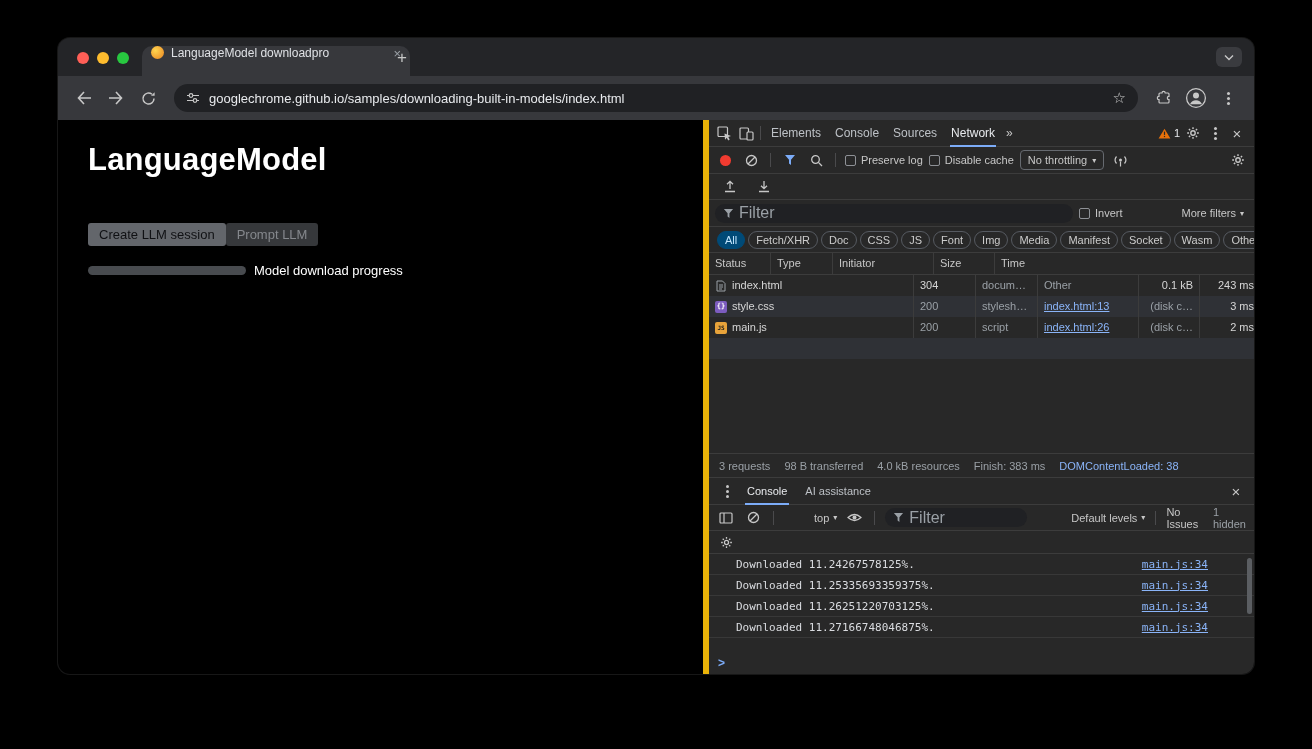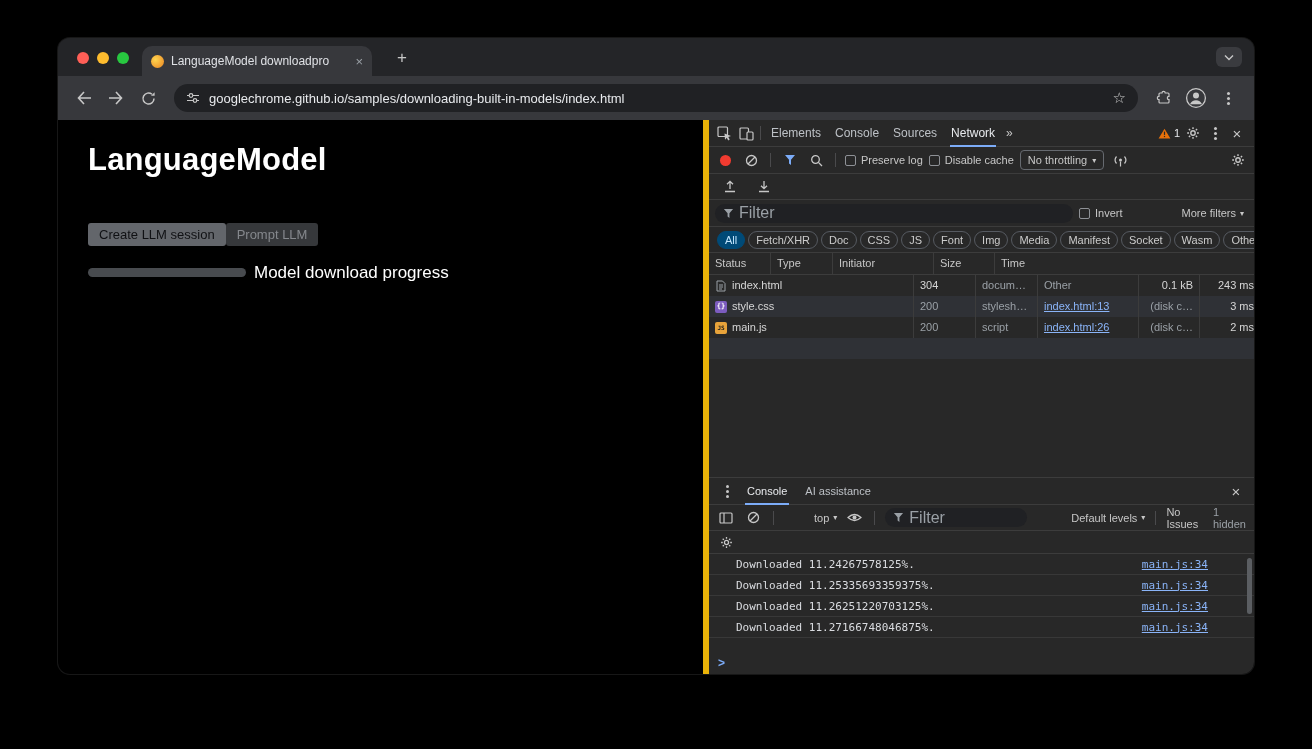--- a/index.html
+++ b/index.html
@@ -11,22 +11,22 @@
   
   .window { position:absolute; left:58px; top:38px; width:1196px; height:636px;
     border-radius:12px; overflow:hidden; background:#202124;
     box-shadow:0 0 0 1px rgba(255,255,255,.09), 0 30px 80px rgba(0,0,0,.7); }
 
   
   .tabstrip { height:38px; background:#242528; position:relative; }
   .lights { position:absolute; left:19px; top:14px; display:flex; gap:8px; }
   .light { width:12px; height:12px; border-radius:50%; }
   .light.red{background:#ff5f57}.light.yellow{background:#febc2e}.light.green{background:#28c840}
-  .tab { position:absolute; left:84px; bottom:0; width:230px; height:30px; background:#37383c;
-    border-radius:10px 10px 0 0; display:flex; align-items:center; padding:0 9px; gap:7px; }
+  .tab { position:absolute; left:84px; bottom:0; width:268px; height:30px; background:#37383c;
+    border-radius:10px 10px 0 0; display:flex; align-items:flex-start; padding:0 9px; gap:7px; }
   .favicon { width:13px; height:13px; border-radius:50%; flex:none;
     background:radial-gradient(circle at 35% 35%, #ffd54f, #f09b2f 70%); }
   .tab-title { flex:1; font-size:12px; color:#dfe1e5; white-space:nowrap; overflow:hidden; }
   .tab-close { color:#9aa0a6; font-size:13px; flex:none; }
   .newtab { position:absolute; left:332px; top:8px; width:24px; height:24px; color:#c7c7c7;
     font-size:17px; display:flex; align-items:center; justify-content:center; }
   .tabsearch { position:absolute; right:12px; top:9px; width:26px; height:20px; border-radius:6px;
     background:#3a3b3f; display:flex; align-items:center; justify-content:center; }
 
   
@@ -43,21 +43,21 @@
   
   .page { flex:1; min-width:0; padding:22px 30px; color:#fff; }
   .page h1 { font-size:31px; font-weight:700; line-height:1.15; letter-spacing:.2px; }
   .btns { display:flex; margin-top:45px; }
   .btn { font-family:inherit; font-size:13px; padding:4px 11px; border:none; border-radius:3px; }
   .btn.on { background:#63666b; color:#101114; }
   .btn.off { background:#36383b; color:#85888d; }
   .progress-row { margin-top:17px; display:flex; align-items:center; gap:8px; }
   .ptrack { width:158px; height:9px; border-radius:5px; background:#484b4f; overflow:hidden; flex:none; }
   .pfill { height:100%; background:#4e8fe8; }
-  .plabel { font-size:17px; color:#fff; }
+  .plabel { font-size:13px; color:#fff; }
 
   
   .devtools { width:551px; flex:none; background:#282828; border-left:6px solid #eab308;
     display:flex; flex-direction:column; font-size:11px; color:#c7c7c7; }
   .dt-row { display:flex; align-items:center; flex:none; border-bottom:1px solid #3c3c3c; padding:0 6px; gap:6px; }
   .ibtn { display:inline-flex; align-items:center; justify-content:center; min-width:20px; height:20px; border-radius:4px; flex:none; }
   .kebab { display:inline-flex; flex-direction:column; gap:2px; }
   .kebab i { width:3px; height:3px; border-radius:50%; background:#c7c7c7; }
   .x { font-size:15px; color:#c7c7c7; }
   .caret { font-size:8px; color:#c7c7c7; }
@@ -432,20 +432,27 @@
         </span>
         <span class="c w-status muted">200</span>
         <span class="c w-type muted">script</span>
         <span class="c w-init"><a class="link">index.html:26</a></span>
         <span class="c w-size num muted">(disk c…</span>
         <span class="c w-time num bright last">2 ms</span>
       </div>
 
       <div class="filler"></div>
 
+      <div class="summary">
+        <span>3 requests</span>
+        <span>98 B transferred</span>
+        <span>4.0 kB resources</span>
+        <span>Finish: 383 ms</span>
+        <span class="dcl">DOMContentLoaded: 38</span>
+      </div>
 
       <div class="drawer">
         <div class="drawer-head">
           <span class="ibtn">
             <span class="kebab">
                 <i></i>
                 <i></i>
                 <i></i>
               </span>
           </span>

